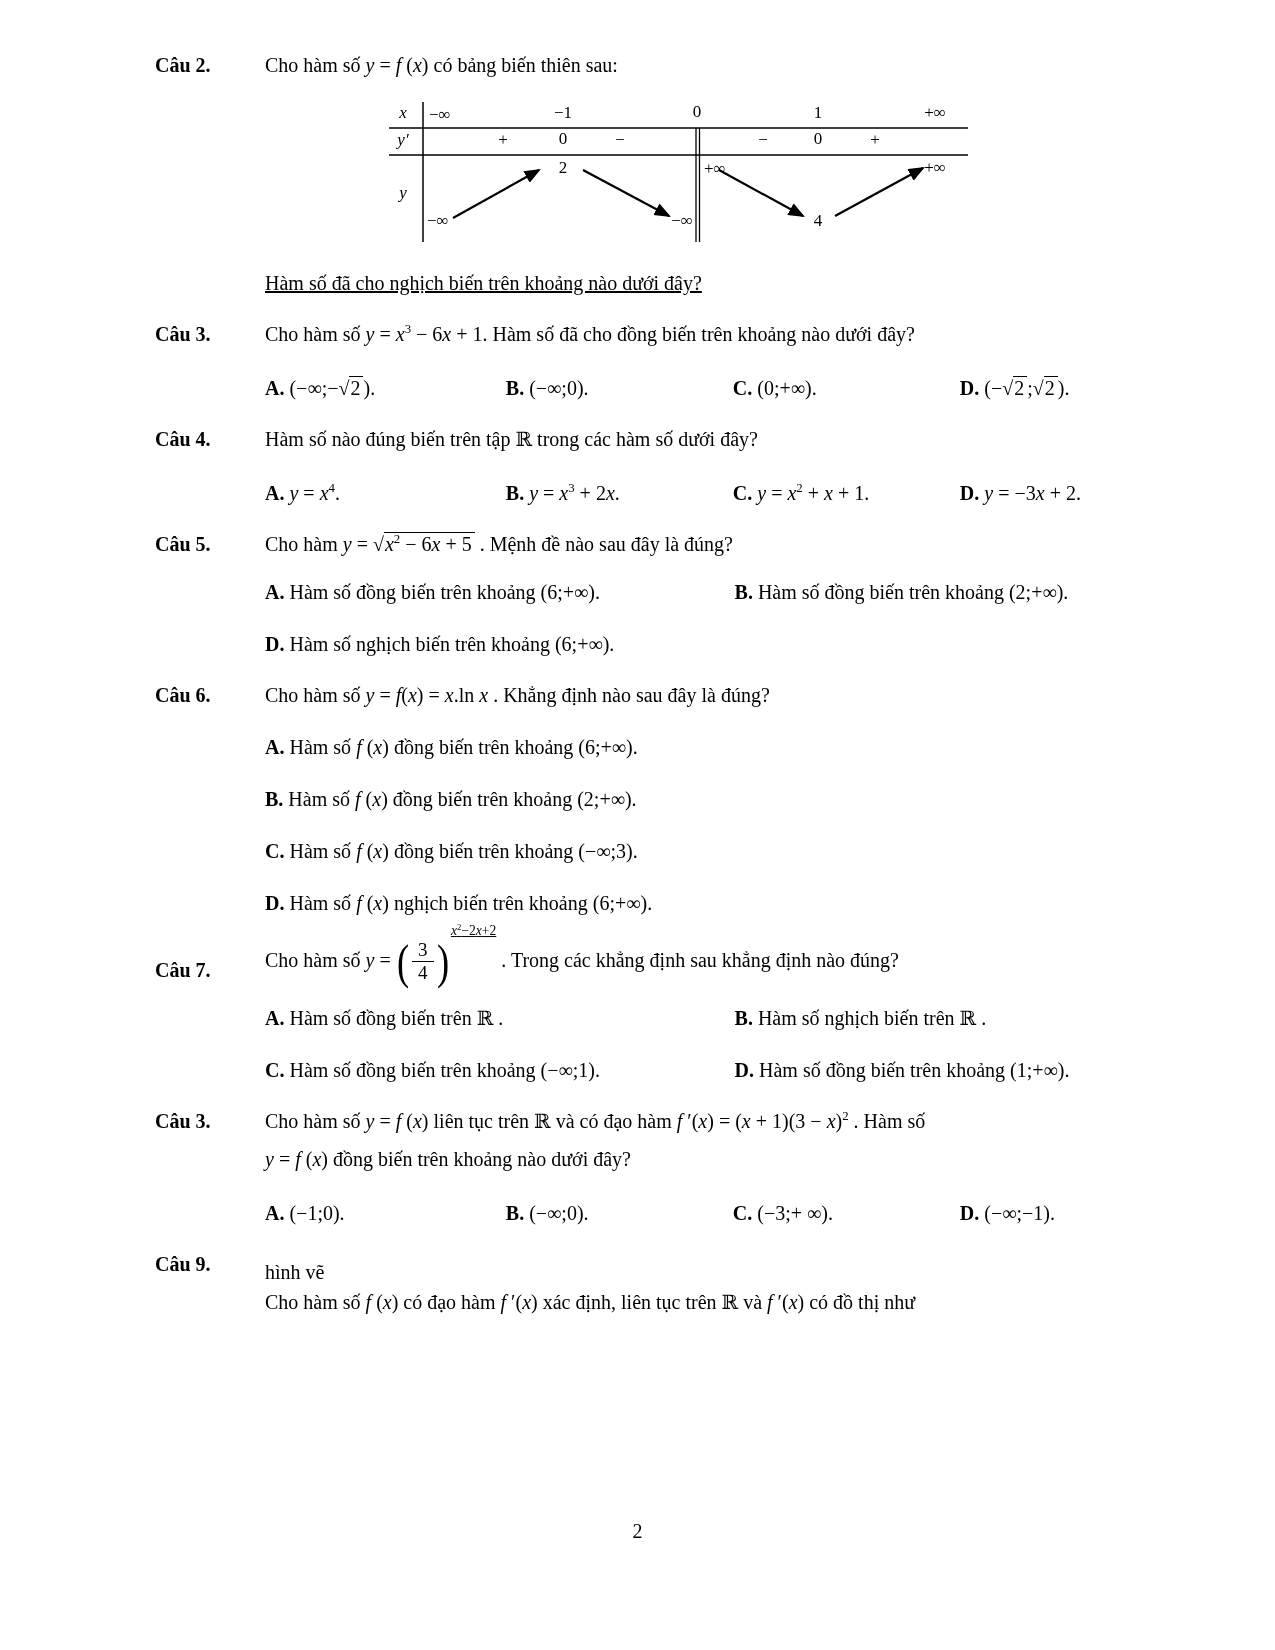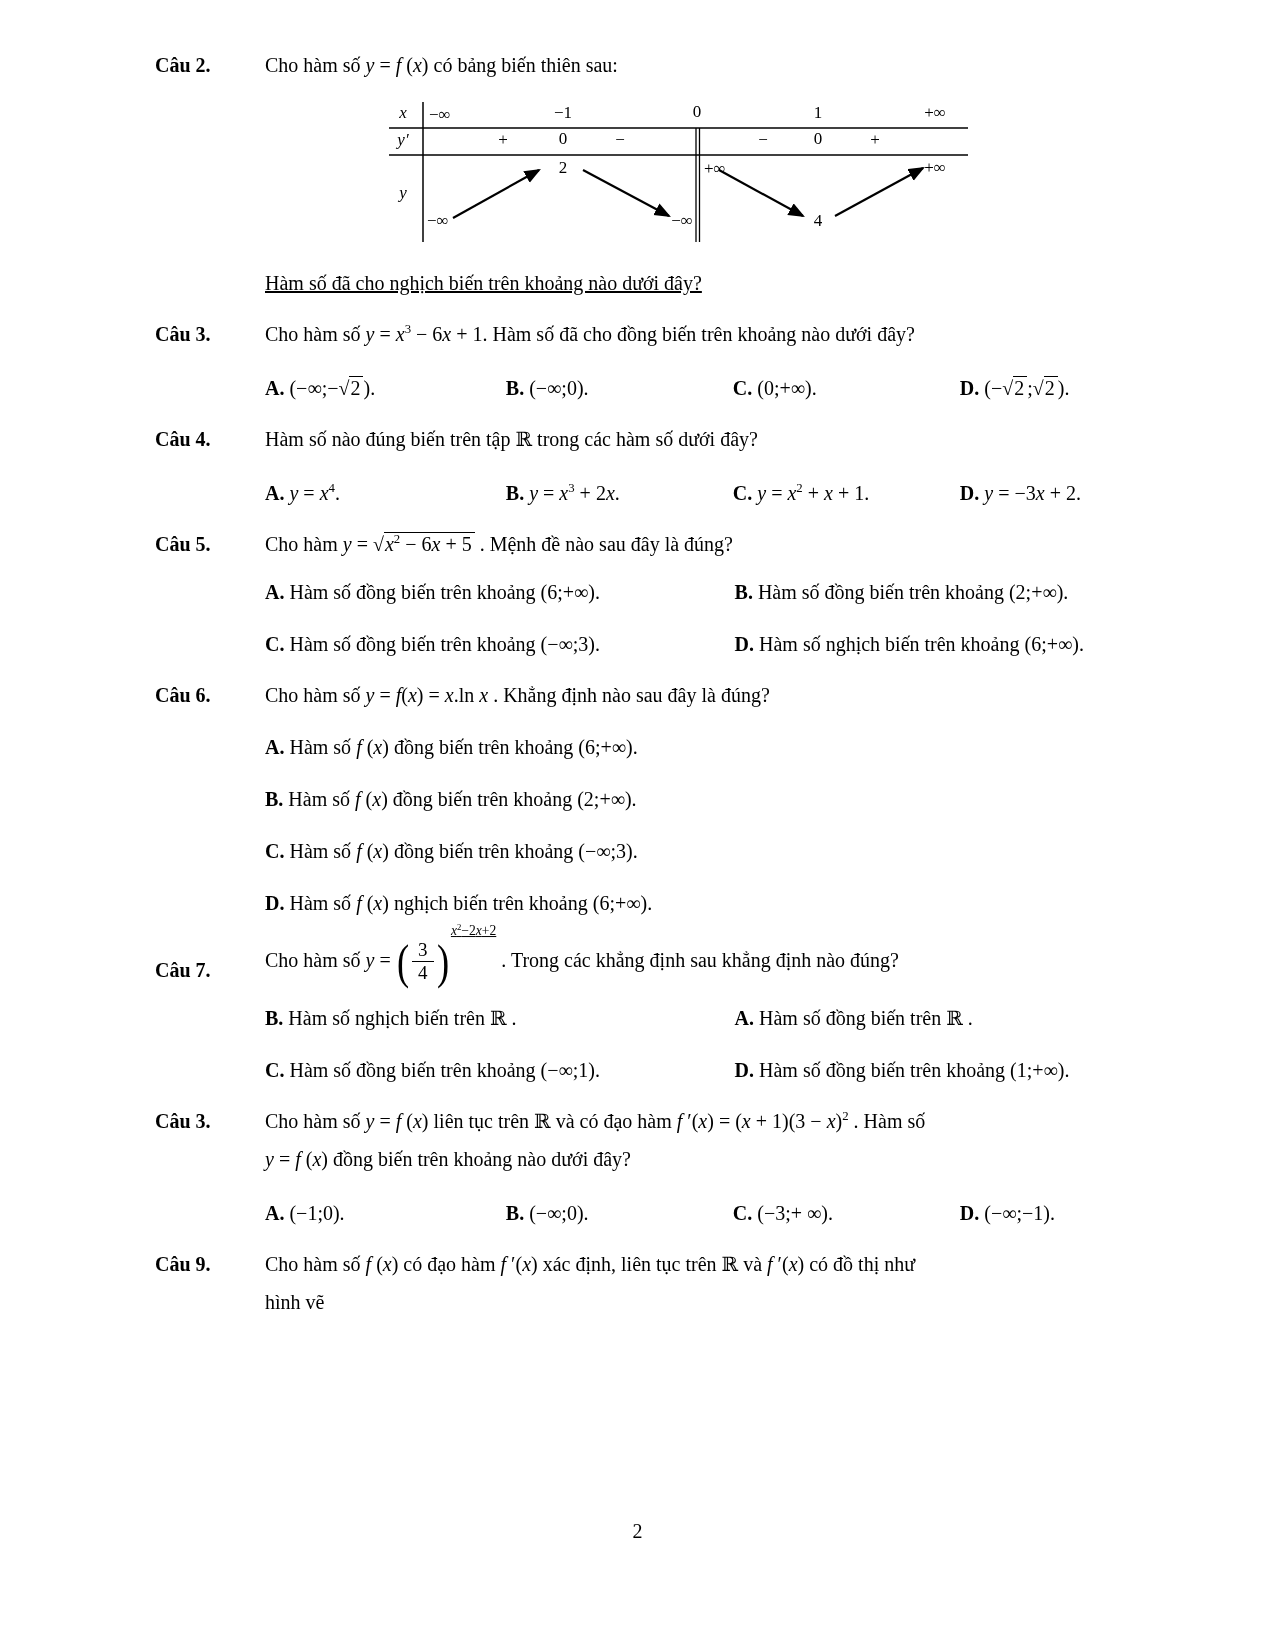--- a/index.html
+++ b/index.html
@@ -132,21 +132,20 @@
 
   <div class="q">
     <div class="qlabel">Câu 5.</div>
     <div class="qbody">
       <div class="stem">Cho hàm <i>y</i> = <span class="sq">√<span class="ov"><i>x</i><sup>2</sup> − 6<i>x</i> + 5</span></span> . Mệnh đề nào sau đây là đúng?</div>
       <div class="opts2">
         <span class="opt"><b class="olab">A.</b> <span>Hàm số đồng biến trên khoảng (6;+∞).</span></span>
         <span class="opt"><b class="olab">B.</b> <span>Hàm số đồng biến trên khoảng (2;+∞).</span></span>
       </div>
       <div class="opts2">
-        <span class="opt"><b class="olab">C.</b> <span>Hàm số đồng biến trên khoảng (−∞;3).</span></span>
         <span class="opt"><b class="olab">D.</b> <span>Hàm số nghịch biến trên khoảng (6;+∞).</span></span>
       </div>
     </div>
   </div>
 
   <div class="q">
     <div class="qlabel">Câu 6.</div>
     <div class="qbody">
       <div class="stem">Cho hàm số <i>y</i> = <i>f</i>(<i>x</i>) = <i>x</i>.ln <i>x</i> . Khẳng định nào sau đây là đúng?</div>
       <div class="optline"><b class="olab">A.</b> <span>Hàm số <i>f</i> (<i>x</i>) đồng biến trên khoảng (6;+∞).</span></div>
@@ -162,22 +161,22 @@
       <div class="stem">Cho hàm số <i>y</i> = <span class="pf">
             <span class="bp">(</span>
             <span class="frac">
               <span class="fn">3</span>
               <span class="fd">4</span>
             </span>
             <span class="bp">)</span>
             <span class="ex"><i>x</i><sup>2</sup>−2<i>x</i>+2</span>
           </span> . Trong các khẳng định sau khẳng định nào đúng?</div>
       <div class="opts2">
+        <span class="opt"><b class="olab">A.</b> <span>Hàm số đồng biến trên ℝ .</span></span>
         <span class="opt"><b class="olab">B.</b> <span>Hàm số nghịch biến trên ℝ .</span></span>
-        <span class="opt"><b class="olab">A.</b> <span>Hàm số đồng biến trên ℝ .</span></span>
       </div>
       <div class="opts2">
         <span class="opt"><b class="olab">C.</b> <span>Hàm số đồng biến trên khoảng (−∞;1).</span></span>
         <span class="opt"><b class="olab">D.</b> <span>Hàm số đồng biến trên khoảng (1;+∞).</span></span>
       </div>
     </div>
   </div>
 
   <div class="q">
     <div class="qlabel">Câu 3.</div>
@@ -189,20 +188,20 @@
         <span class="opt"><b class="olab">B.</b> <span>(−∞;0).</span></span>
         <span class="opt"><b class="olab">C.</b> <span>(−3;+ ∞).</span></span>
         <span class="opt"><b class="olab">D.</b> <span>(−∞;−1).</span></span>
       </div>
     </div>
   </div>
 
   <div class="q">
     <div class="qlabel">Câu 9.</div>
     <div class="qbody">
+      <div class="stem stem2">hình vẽ</div>
       <div class="stem">Cho hàm số <i>f</i> (<i>x</i>) có đạo hàm <i>f</i> ′(<i>x</i>) xác định, liên tục trên ℝ và <i>f</i> ′(<i>x</i>) có đồ thị như</div>
-      <div class="stem stem2">hình vẽ</div>
     </div>
   </div>
 
 </div>
 
 <div class="footer">2</div>
 
 </body></html>

